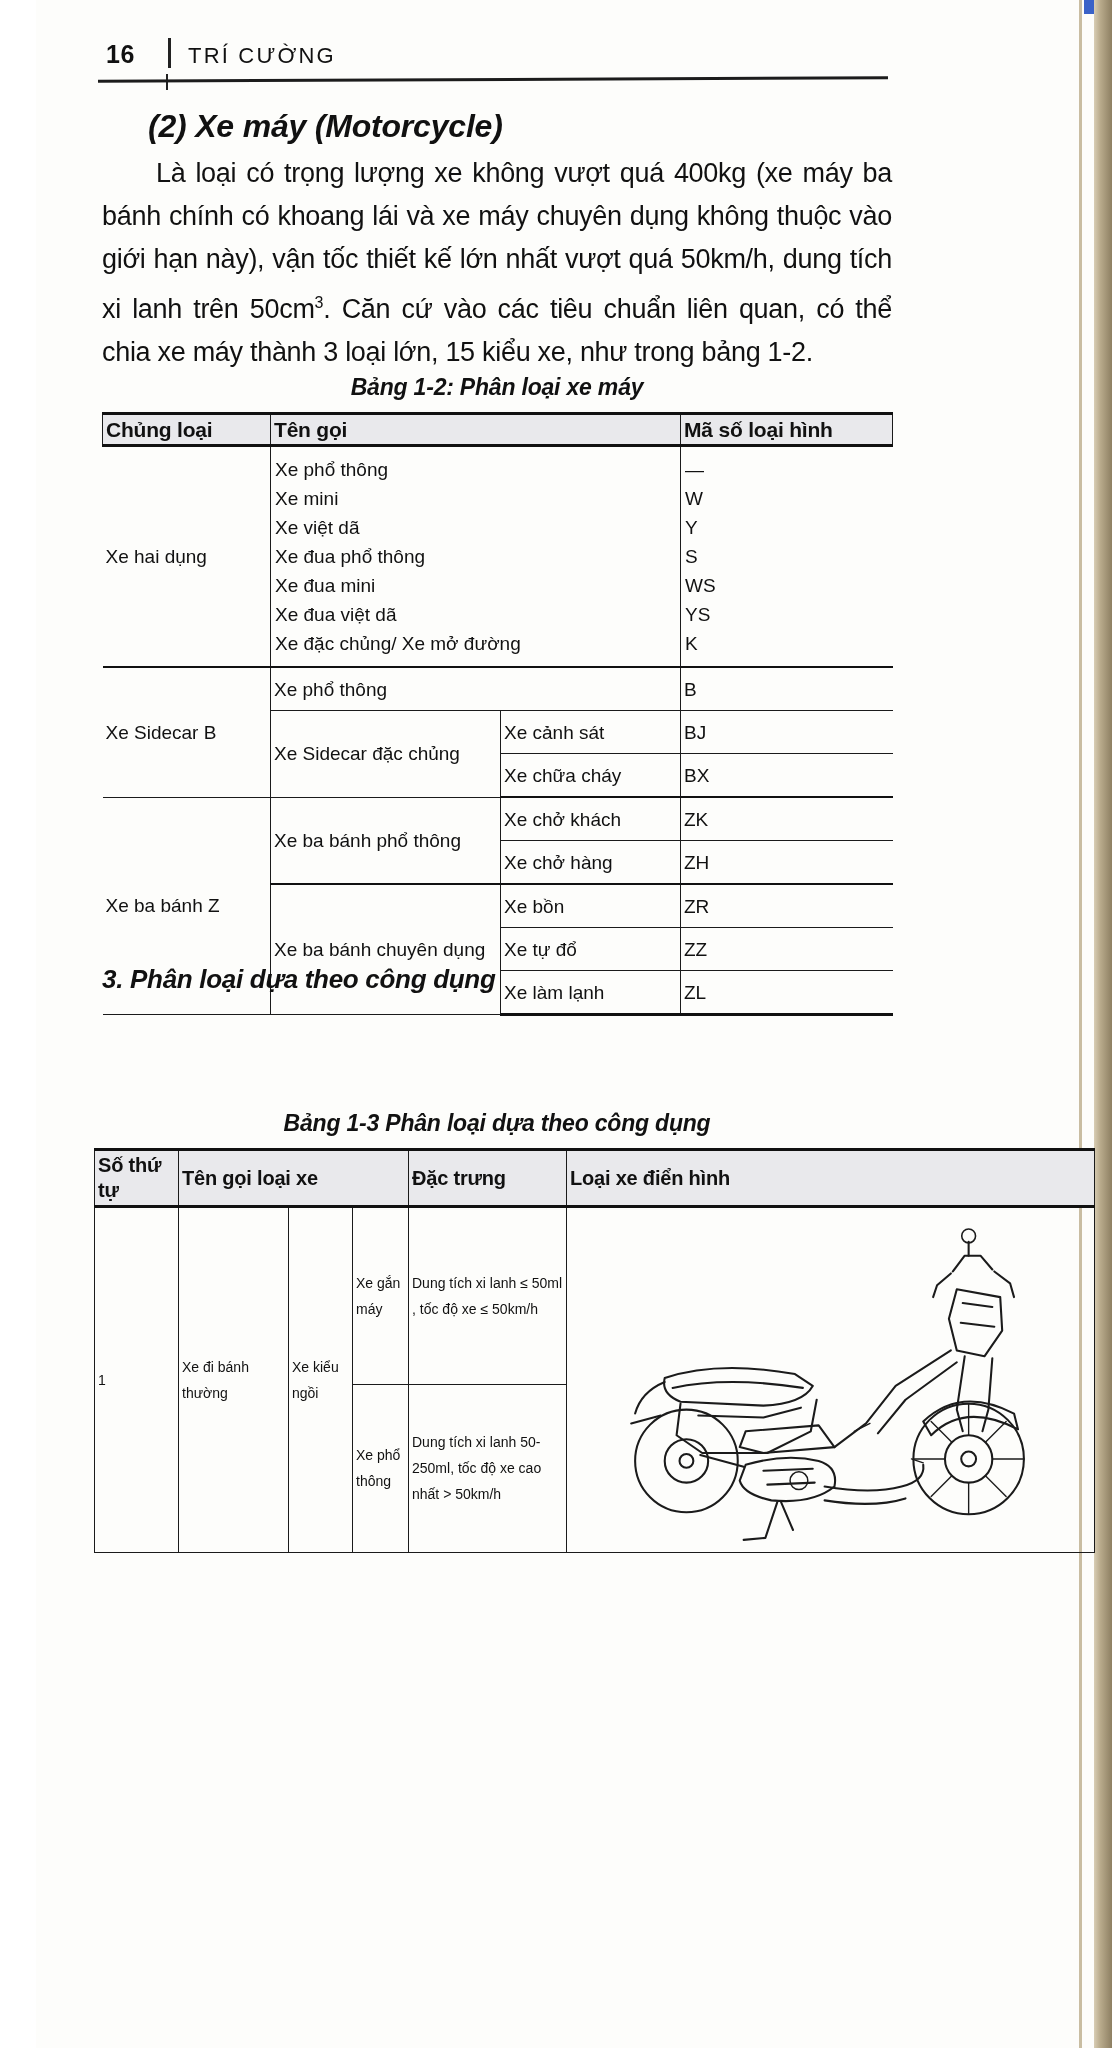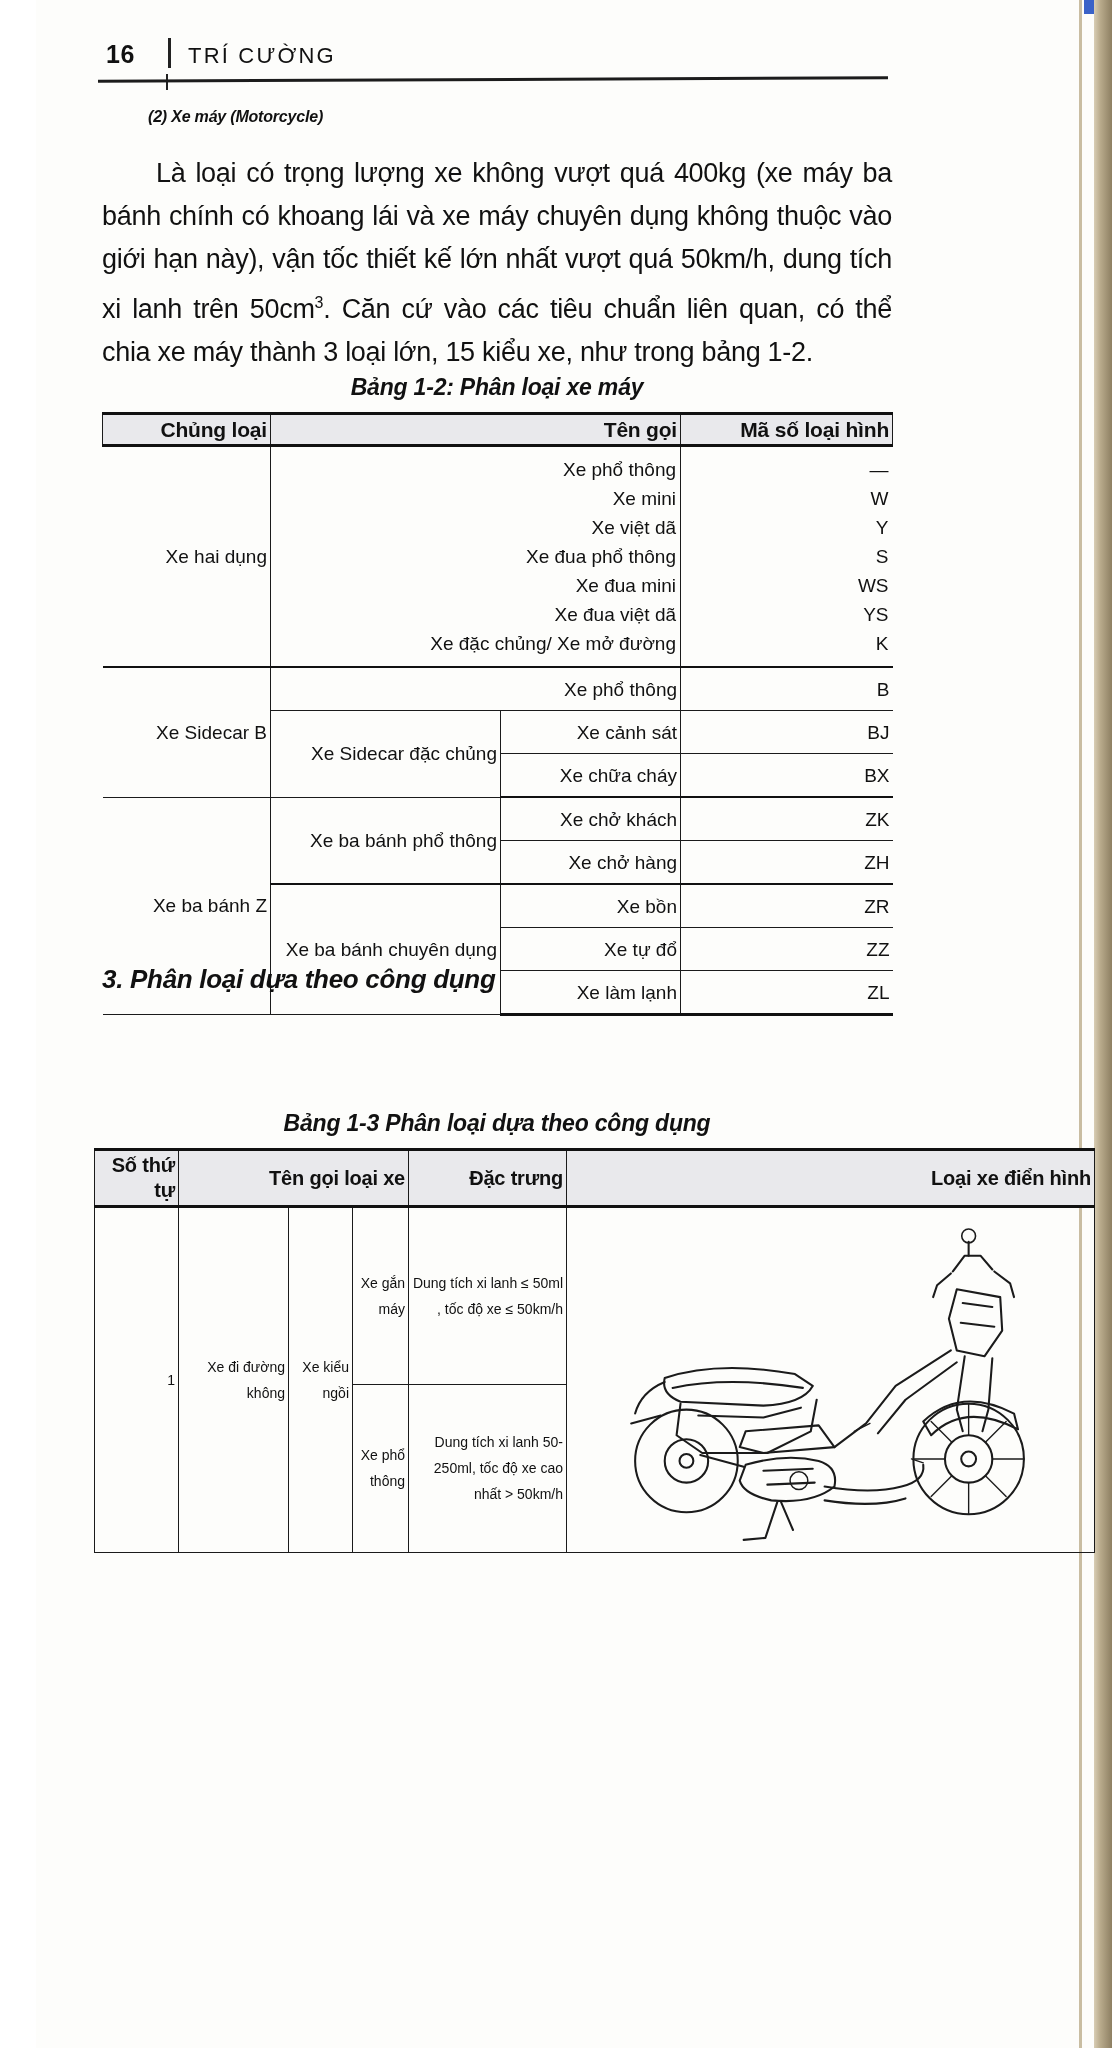--- a/index.html
+++ b/index.html
@@ -51,21 +51,21 @@
     background:#1c1c1c;
     transform:rotate(-0.25deg);
   }
   .hdr-tick {
     position:absolute; left:60px; top:36px; width:2px; height:16px; background:#222;
   }
 
   
   .sub-head {
     position:absolute; left:112px; top:108px;
-    font-size:16px; font-style:italic; font-weight:700;
+    font-size:32px; font-style:italic; font-weight:700;
     letter-spacing:-0.2px;
   }
   .para {
     position:absolute; left:66px; top:152px; width:790px;
     font-size:27px; line-height:43px;
     text-align:justify;
     letter-spacing:-0.3px;
   }
   .para .indent { display:inline-block; width:54px; }
   .para sup { font-size:16px; vertical-align:super; }
@@ -80,21 +80,21 @@
 
   
   table.doc {
     position:absolute;
     border-collapse:collapse;
     table-layout:fixed;
     font-size:19px;
   }
   table.doc td, table.doc th {
     border:1.6px solid #1b1b1b;
-    text-align:right;
+    text-align:left;
     vertical-align:middle;
     padding:2px 3px;
     font-weight:400;
     line-height:25px;
   }
   table.doc th {
     background:#e9e9ec;
     font-weight:700;
     font-size:21px;
     border-top:3px solid #111;
@@ -260,21 +260,21 @@
       <tr>
         <th>Số thứ tự</th>
         <th colspan="3">Tên gọi loại xe</th>
         <th>Đặc trưng</th>
         <th>Loại xe điển hình</th>
       </tr>
     </thead>
     <tbody>
       <tr>
         <td rowspan="2">1</td>
-        <td rowspan="2">Xe đi đường không</td>
+        <td rowspan="2">Xe đi bánh thường</td>
         <td rowspan="2">Xe kiểu ngồi</td>
         <td style="height:168px">Xe gắn máy</td>
         <td>Dung tích xi lanh ≤ 50ml , tốc độ xe ≤ 50km/h</td>
         <td rowspan="2" class="moto-cell">
           <svg class="moto-wrap" viewBox="0 0 528 340" preserveAspectRatio="xMidYMid meet">
             <g fill="none" stroke="#1b1b1b" stroke-width="2.1" stroke-linecap="round" stroke-linejoin="round">
 
               <circle cx="118" cy="252" r="52"></circle>
               <circle cx="118" cy="252" r="22"></circle>
               <circle cx="118" cy="252" r="7"></circle>

